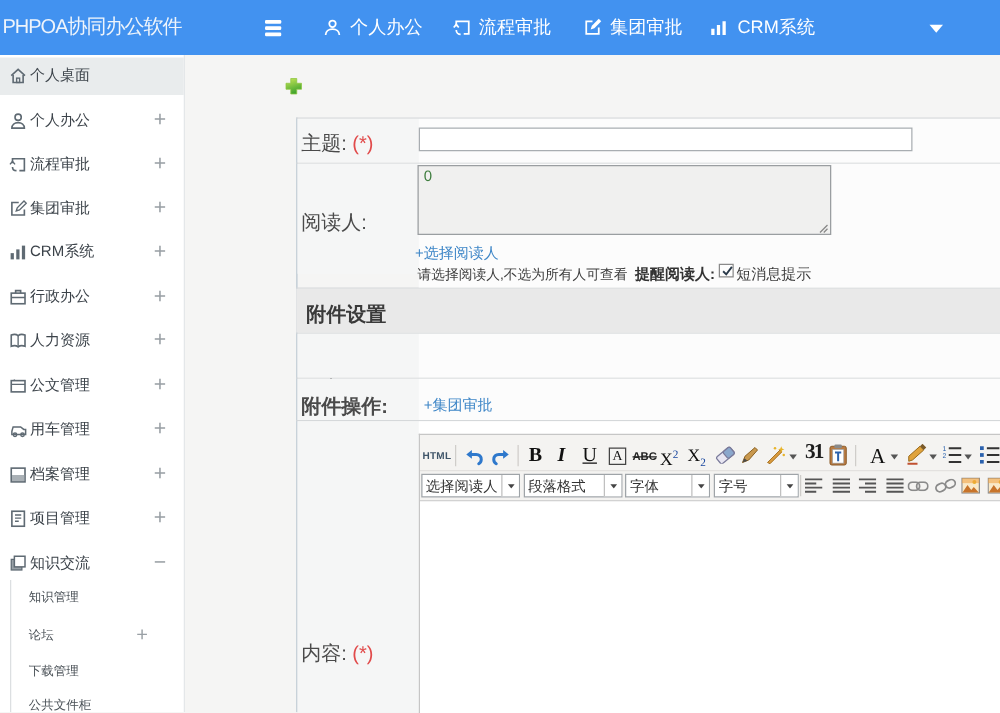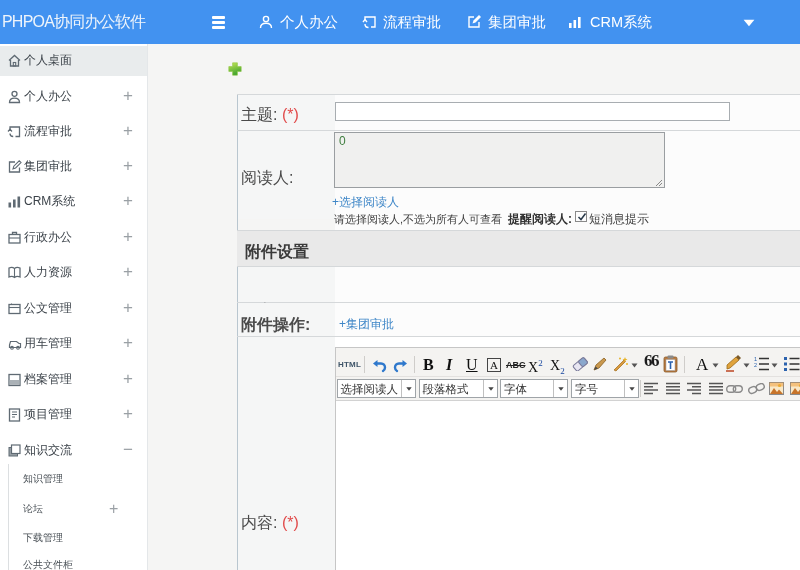--- a/index.html
+++ b/index.html
@@ -277,21 +277,21 @@
     </svg>
     <svg class="abs" style="left:611px;top:355px" width="18" height="18" viewBox="0 0 18 18">
       <path d="M3 15L13 5l1.5 1.5L5 16z" fill="#d99a3e" stroke="#a06a18" stroke-width="0.7"></path>
       <path d="M14 2l.7 1.8L16.5 4.5l-1.8.7L14 7l-.7-1.8L11.5 4.5l1.8-.7z" fill="#e8b42a"></path>
       <circle cx="9" cy="3.5" r="1" fill="#e8b42a"></circle>
       <circle cx="16" cy="9" r="1" fill="#e8b42a"></circle>
     </svg>
     <svg class="abs" style="left:631px;top:363px" width="7" height="5" viewBox="0 0 7 5">
       <path d="M0.5 0.5h6L3.5 4.5z" fill="#555"></path>
     </svg>
-    <div class="abs" style="left:644px;top:351px;font-family:'Liberation Serif',serif;font-size:17px;font-weight:bold;color:#1c1c1c;letter-spacing:-1.5px">66</div>
+    <div class="abs" style="left:644px;top:351px;font-family:'Liberation Serif',serif;font-size:17px;font-weight:bold;color:#1c1c1c;letter-spacing:-1.5px">31</div>
     <svg class="abs" style="left:663px;top:355px" width="15" height="18" viewBox="0 0 15 18">
       <rect x="1" y="2" width="13" height="15" rx="1.5" fill="#b97b42" stroke="#8a5a28" stroke-width="0.8"></rect>
       <rect x="4.5" y="0.5" width="6" height="3" rx="1" fill="#8a8a8a"></rect>
       <rect x="3" y="4.5" width="9" height="11" fill="#fff" stroke="#999" stroke-width="0.5"></rect>
       <path d="M5 7h5M7.5 7v7" stroke="#2b62ae" stroke-width="1.6"></path>
     </svg>
     <div class="abs" style="left:684px;top:356px;width:1px;height:17px;background:#cfcdca"></div>
     <div class="abs" style="left:696px;top:355px;font-family:'Liberation Serif',serif;font-size:17px;color:#101010">A</div>
     <svg class="abs" style="left:712px;top:363px" width="7" height="5" viewBox="0 0 7 5">
       <path d="M0.5 0.5h6L3.5 4.5z" fill="#555"></path>

